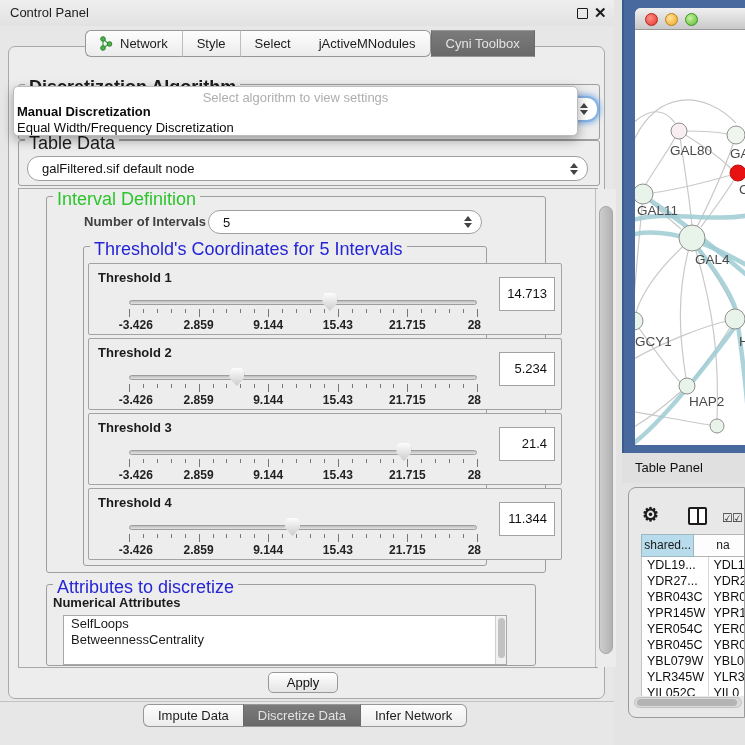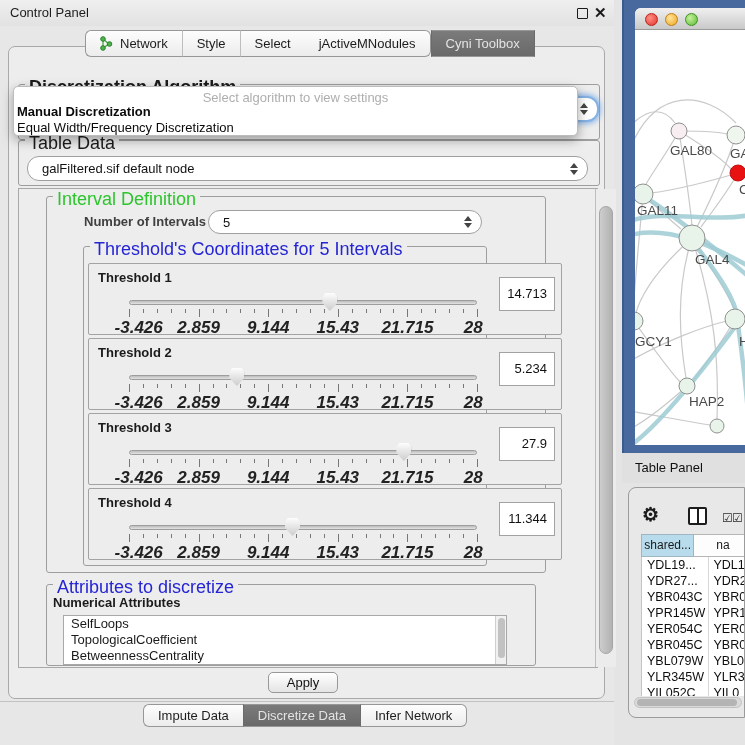--- a/index.html
+++ b/index.html
@@ -61,21 +61,21 @@
   .thr-label { position:absolute; left:9px; top:6px; font-size:13px; font-weight:bold; color:#1b1b1b; }
   .thr-track { position:absolute; left:40px; top:36px; width:348px; height:5px; border:1px solid #9d9d9d; border-radius:3px;
                background:linear-gradient(#bdbdbd,#e3e3e3); }
   .thr-thumb { position:absolute; top:29px; width:15px; height:18px;
                background:linear-gradient(#fdfdfd,#cccccc);
                clip-path:polygon(18% 0,82% 0,100% 22%,100% 55%,50% 100%,0 55%,0 22%);
                filter:drop-shadow(0 0 1px #8a8a8a); }
   .thr-ticks { position:absolute; left:40px; top:45px; width:348px; height:8px; }
   .tick { position:absolute; top:0; width:1px; background:#777; }
   .thr-scale { position:absolute; left:40px; top:54px; width:348px; height:12px; }
-  .scale-lbl { position:absolute; transform:translateX(-50%); font-size:17px; font-weight:bold; color:#222; white-space:nowrap;font-style:italic; }
+  .scale-lbl { position:absolute; transform:translateX(-50%); font-size:12px; font-weight:bold; color:#222; white-space:nowrap; }
   .thr-value { position:absolute; left:410px; top:13px; width:56px; height:34px; background:#fff; border:1px solid #a2a2a2;
                font-size:13px; color:#111; text-align:right; line-height:32px; padding-right:7px; }
 
   
   #attr-list { position:absolute; left:16px; top:30px; width:444px; height:50px; background:#ffffff; border:1px solid #a8a8a8; overflow:hidden; }
   .attr-item { font-size:13px; color:#1a1a1a; line-height:16px; padding-left:7px; white-space:nowrap; }
   #attr-scroll { position:absolute; right:0; top:0; width:11px; height:48px; background:#f1f1f1; border-left:1px solid #cfcfcf; }
   #attr-thumb { position:absolute; left:2px; top:2px; width:7px; height:40px; border-radius:4px; background:#c2c2c2; }
 
   #apply-btn { position:absolute; left:268px; top:672px; width:70px; height:21px; background:linear-gradient(#ffffff,#e4e4e4);
@@ -324,21 +324,21 @@
               <div class="tick" style="left: 100%; height: 8px;"></div>
             </div>
             <div class="thr-scale">
               <span class="scale-lbl" style="left: 0%; transform: translateX(-30%);">-3.426</span>
               <span class="scale-lbl" style="left: 20%;">2.859</span>
               <span class="scale-lbl" style="left: 40%;">9.144</span>
               <span class="scale-lbl" style="left: 60%;">15.43</span>
               <span class="scale-lbl" style="left: 80%;">21.715</span>
               <span class="scale-lbl" style="left: 100%; transform: translateX(-70%);">28</span>
             </div>
-            <div class="thr-value">27.9</div>
+            <div class="thr-value">21.4</div>
           </div>
           <div class="thr-row" style="top: 241px;">
             <div class="thr-label">Threshold 4</div>
             <div class="thr-track"></div>
             <div class="thr-thumb" style="left: 196.058px;"></div>
             <div class="thr-ticks">
               <div class="tick" style="left: 0%; height: 8px;"></div>
               <div class="tick" style="left: 4%; height: 4px;"></div>
               <div class="tick" style="left: 8%; height: 4px;"></div>
               <div class="tick" style="left: 12%; height: 4px;"></div>
@@ -376,21 +376,20 @@
             <div class="thr-value">11.344</div>
           </div>
         </div>
     </div>
 
     <div class="group" style="left:46px; top:584px; width:490px; height:82px;">
       <span class="group-title t-blue">Attributes to discretize</span>
       <span style="position:absolute; left:6px; top:10px; font-size:13px; font-weight:bold; color:#1b1b1b;">Numerical Attributes</span>
       <div id="attr-list">
         <div class="attr-item">SelfLoops</div>
-          <div class="attr-item">TopologicalCoefficient</div>
           <div class="attr-item">BetweennessCentrality</div>
           <div id="attr-scroll">
             <div id="attr-thumb"></div>
           </div>
       </div>
     </div>
 
     <div id="apply-btn">Apply</div>
     <div id="bottom-divider"></div>
     <div id="bottom-tabs" class="tabbar">

